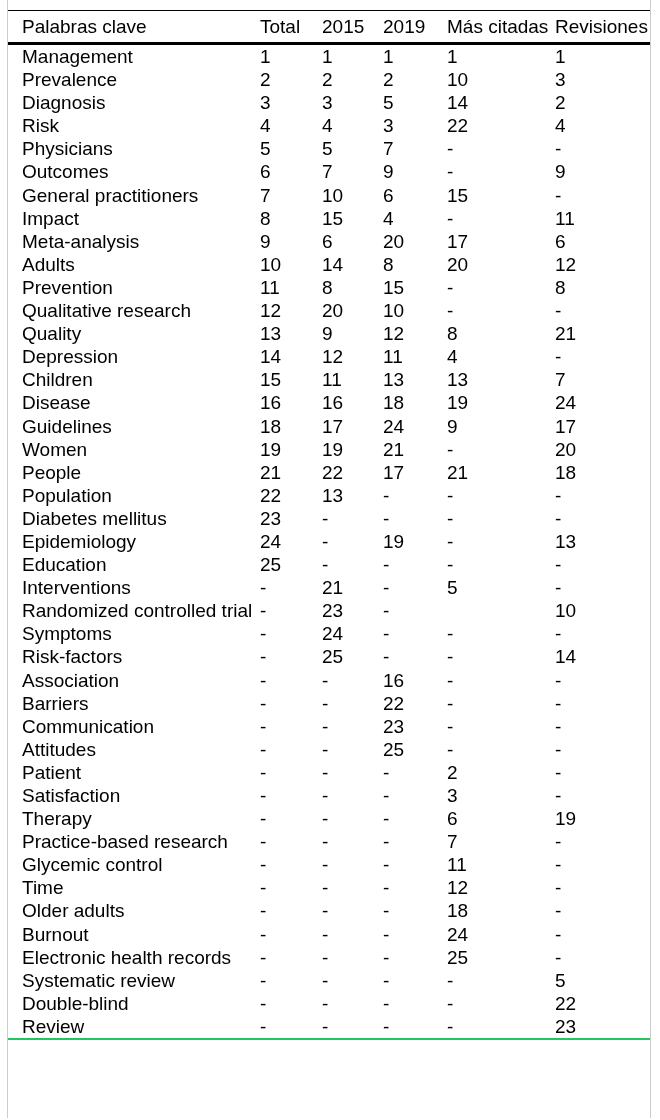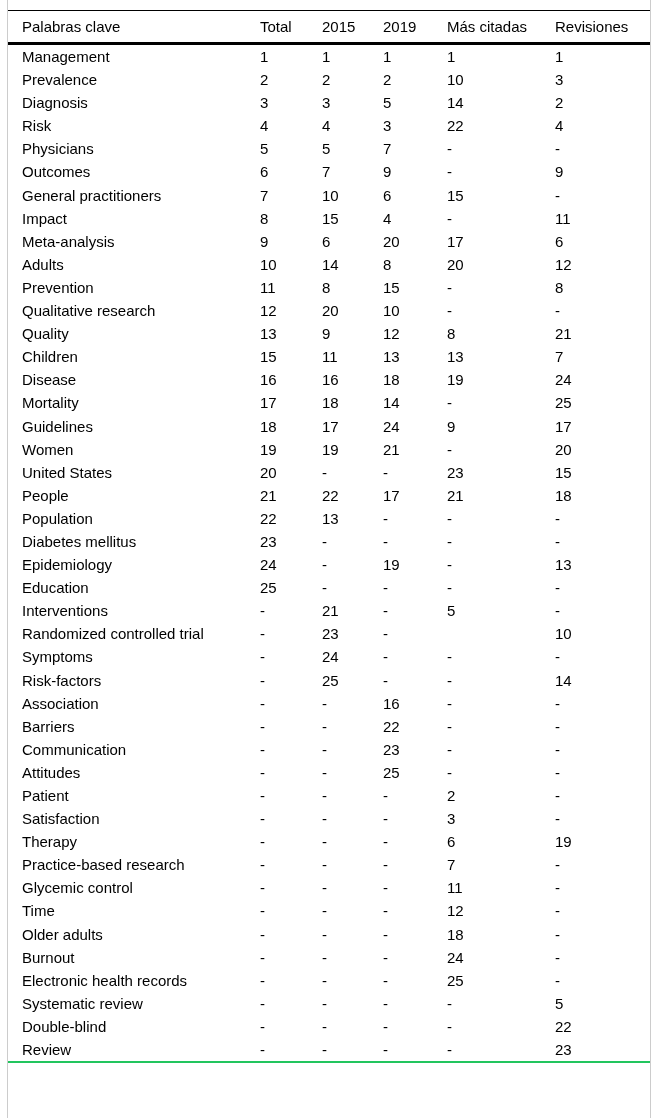--- a/index.html
+++ b/index.html
@@ -25,21 +25,21 @@
     border-right: 1px solid #cccccc;
   }
   table.kw-table {
     position: absolute;
     left: 8px;
     top: 10px;
     width: 642px;
     border-collapse: collapse;
     table-layout: fixed;
     border-top: 1.5px solid #000000;
-    font-size: 15px;
+    font-size: 19px;
   }
   col.c-keyword   { width: 252px; }
   col.c-total     { width: 62px; }
   col.c-2015      { width: 61px; }
   col.c-2019      { width: 64px; }
   col.c-mascitadas{ width: 108px; }
   col.c-revisiones{ width: 95px; }
   thead th {
     height: 31px;
     font-weight: normal;
@@ -186,68 +186,60 @@
       </tr>
       <tr>
         <td>Quality</td>
         <td>13</td>
         <td>9</td>
         <td>12</td>
         <td>8</td>
         <td>21</td>
       </tr>
       <tr>
+        <td>Depression</td>
+        <td>14</td>
+        <td>12</td>
+        <td>11</td>
+        <td>4</td>
+        <td>-</td>
+      </tr>
+      <tr>
         <td>Children</td>
         <td>15</td>
         <td>11</td>
         <td>13</td>
         <td>13</td>
         <td>7</td>
       </tr>
       <tr>
         <td>Disease</td>
         <td>16</td>
         <td>16</td>
         <td>18</td>
         <td>19</td>
         <td>24</td>
       </tr>
       <tr>
-        <td>Mortality</td>
-        <td>17</td>
-        <td>18</td>
-        <td>14</td>
-        <td>-</td>
-        <td>25</td>
-      </tr>
-      <tr>
         <td>Guidelines</td>
         <td>18</td>
         <td>17</td>
         <td>24</td>
         <td>9</td>
         <td>17</td>
       </tr>
       <tr>
         <td>Women</td>
         <td>19</td>
         <td>19</td>
         <td>21</td>
         <td>-</td>
         <td>20</td>
       </tr>
       <tr>
-        <td>United States</td>
-        <td>20</td>
-        <td>-</td>
-        <td>-</td>
-        <td>23</td>
-        <td>15</td>
-      </tr>
-      <tr>
         <td>People</td>
         <td>21</td>
         <td>22</td>
         <td>17</td>
         <td>21</td>
         <td>18</td>
       </tr>
       <tr>
         <td>Population</td>
         <td>22</td>

